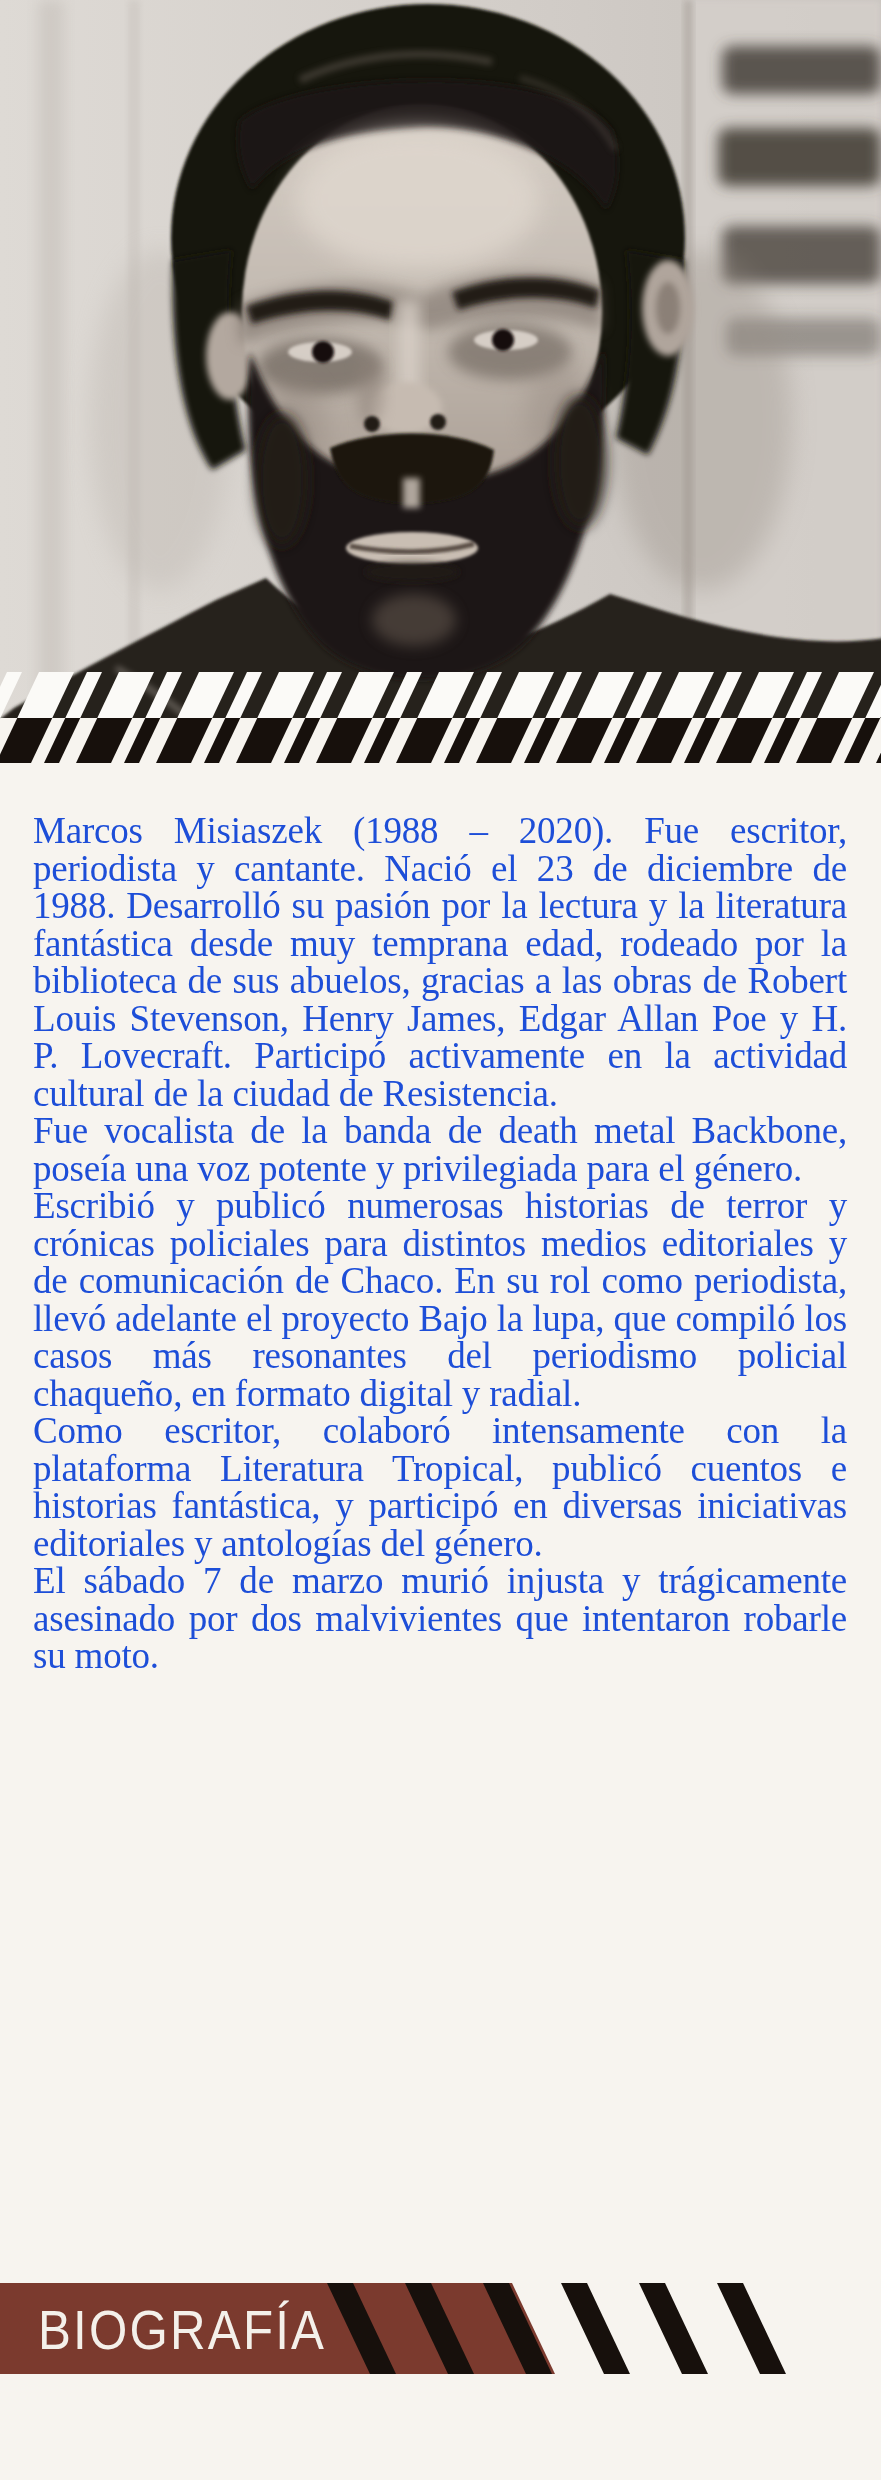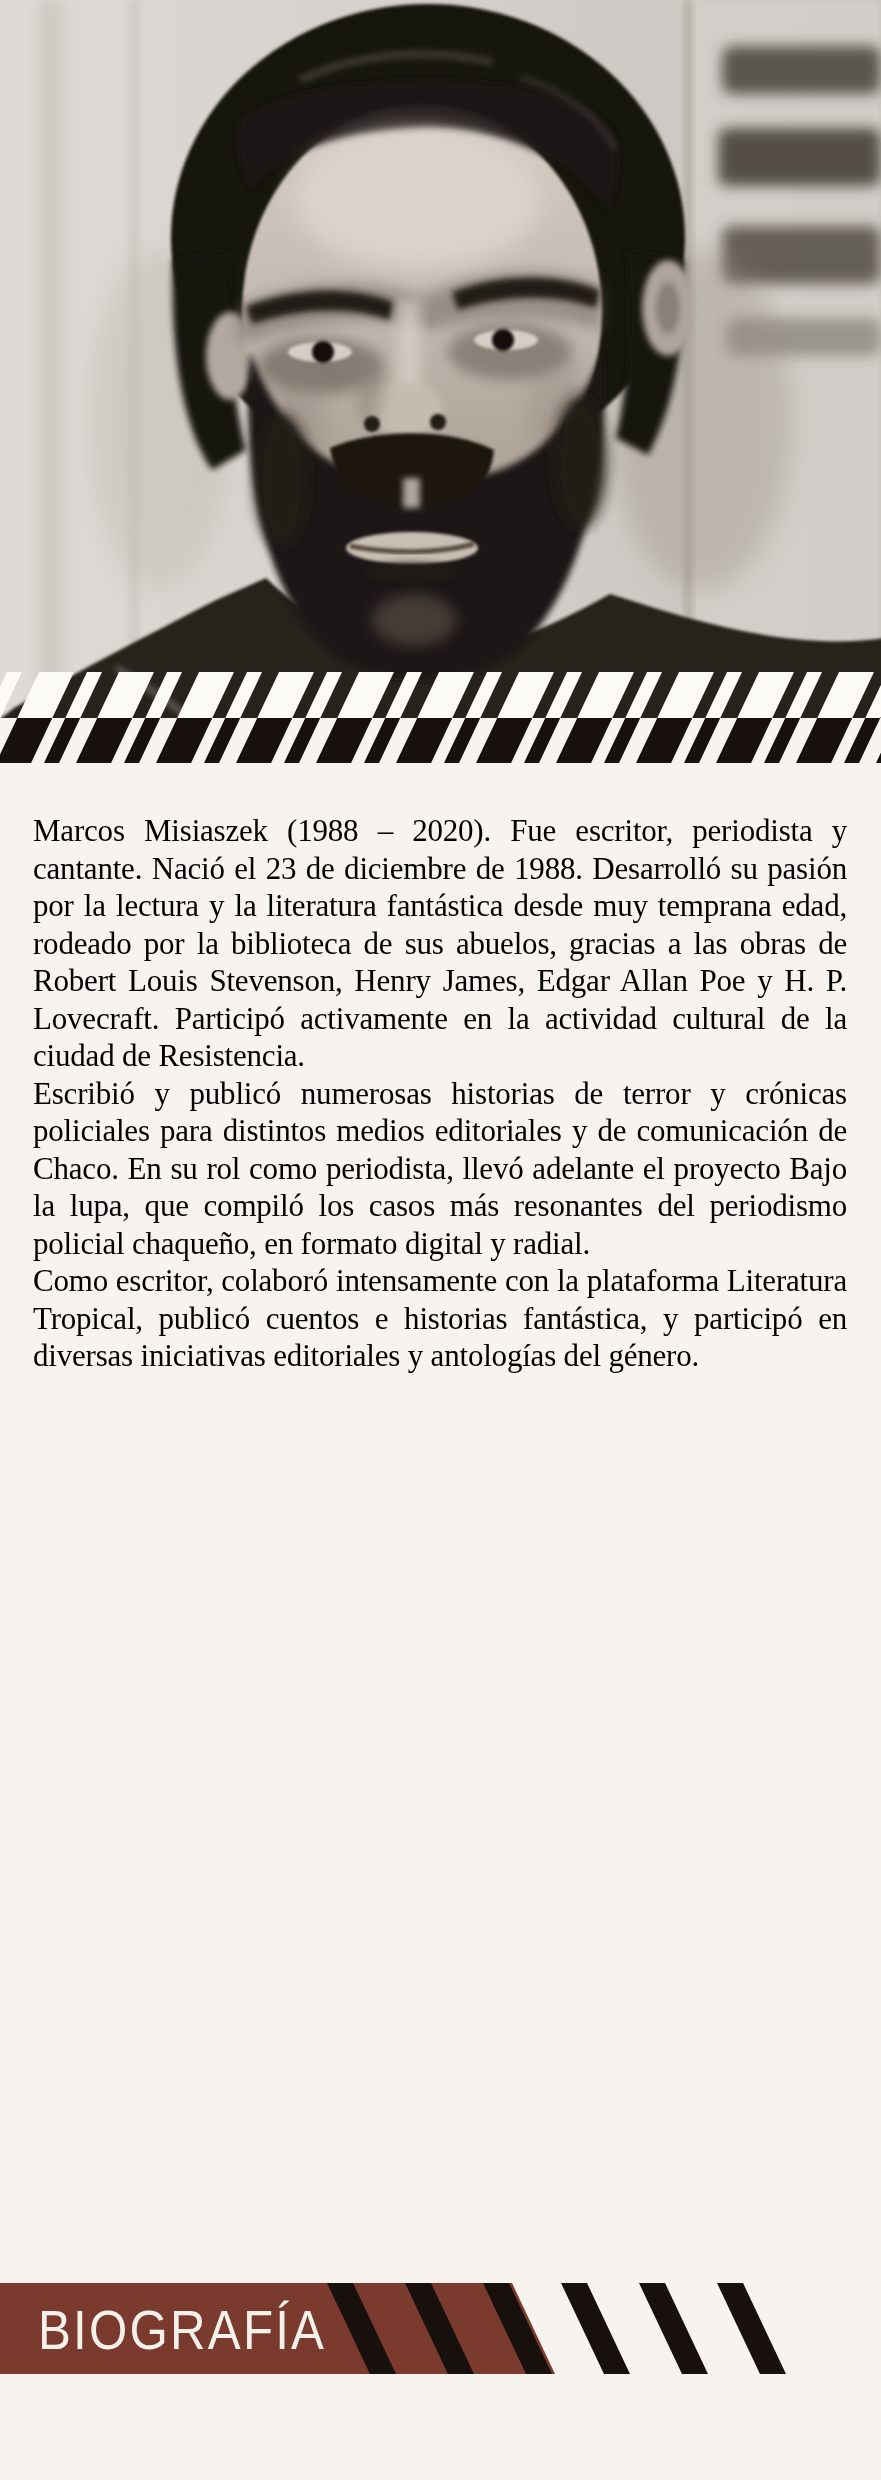--- a/index.html
+++ b/index.html
@@ -11,21 +11,21 @@
   }
   .photo{
     position:absolute;top:0;left:0;width:881px;height:718px;overflow:hidden;
   }
   .photo svg{display:block;}
   .divider{
     position:absolute;top:672px;left:0;width:881px;height:91px;
   }
   .bio{
     position:absolute;top:812px;left:33px;width:814px;
-    color:#000000;font-size:31px;line-height:37.5px;letter-spacing:-0.2px;
+    color:#1d4ed8;font-size:37px;line-height:37.5px;letter-spacing:-0.2px;
     text-align:justify;
   }
   .bio p{margin:0;}
   .banner{
     position:absolute;top:2283px;left:0;width:863px;height:91px;
   }
   .banner svg{position:absolute;top:0;left:0;}
   .banner-label{
     position:absolute;left:38px;top:0;height:91px;line-height:93px;
     font-family:"Liberation Sans","DejaVu Sans",sans-serif;
@@ -160,22 +160,24 @@
         <use href="#trow"></use>
       </g>
     <g clip-path="url(#clipL)" fill="#17100c">
         <use href="#trow"></use>
       </g>
   </svg>
 </div>
 
 <section class="bio">
   <p>Marcos Misiaszek (1988 – 2020). Fue escritor, periodista y cantante. Nació el 23 de diciembre de 1988. Desarrolló su pasión por la lectura y la literatura fantástica desde muy temprana edad, rodeado por la biblioteca de sus abuelos, gracias a las obras de Robert Louis Stevenson, Henry James, Edgar Allan Poe y H. P. Lovecraft. Participó activamente en la actividad cultural de la ciudad de Resistencia.</p>
+  <p>Fue vocalista de la banda de death metal Backbone, poseía una voz potente y privilegiada para el género.</p>
   <p>Escribió y publicó numerosas historias de terror y crónicas policiales para distintos medios editoriales y de comunicación de Chaco. En su rol como periodista, llevó adelante el proyecto Bajo la lupa, que compiló los casos más resonantes del periodismo policial chaqueño, en formato digital y radial.</p>
   <p>Como escritor, colaboró intensamente con la plataforma Literatura Tropical, publicó cuentos e historias fantástica, y participó en diversas iniciativas editoriales y antologías del género.</p>
+  <p>El sábado 7 de marzo murió injusta y trágicamente asesinado por dos malvivientes que intentaron robarle su moto.</p>
 </section>
 
 <section class="banner">
   <svg width="881" height="91" viewBox="0 0 881 91">
     <defs>
       <path id="bstripe" d="M0 0 h26 l43 91 h-26 Z"></path>
     </defs>
     <path fill="#7b3a2e" d="M0 0 H512 L555 91 H0 Z"></path>
     <g fill="#17100c">
       <use href="#bstripe" x="327"></use>

